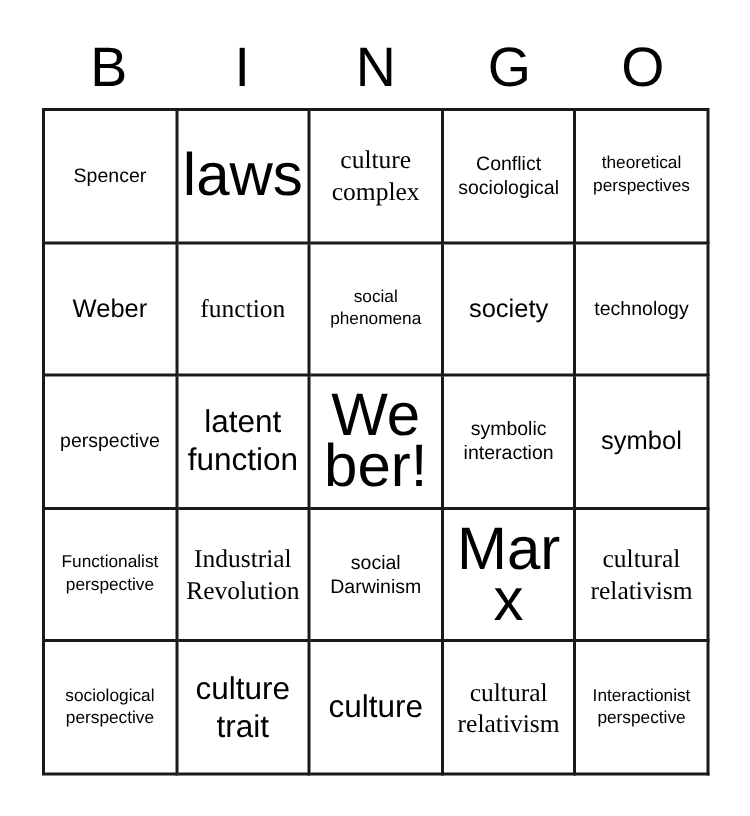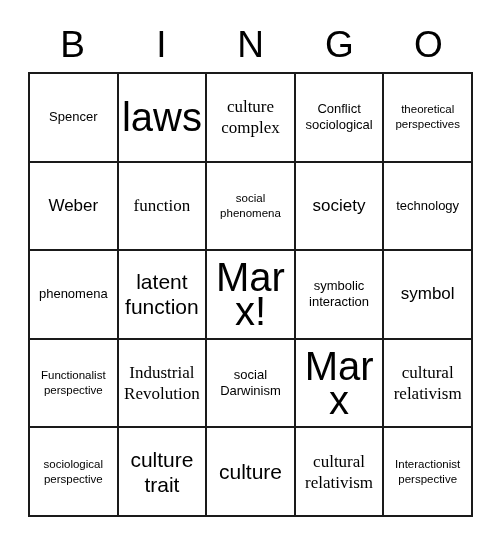--- a/index.html
+++ b/index.html
@@ -125,27 +125,27 @@
       <div class="cell sz-xl">
           <span class="cell-text">society</span>
         </div>
       <div class="cell sz-sm">
           <span class="cell-text">technology</span>
         </div>
     </div>
 
     <div class="grid-row">
       <div class="cell sz-sm">
-          <span class="cell-text">phenomena</span>
+          <span class="cell-text">perspective</span>
         </div>
       <div class="cell sz-lg">
           <span class="cell-text">latent function</span>
         </div>
       <div class="cell sz-xxl">
-          <span class="cell-text">Marx!</span>
+          <span class="cell-text">Weber!</span>
         </div>
       <div class="cell sz-sm">
           <span class="cell-text">symbolic interaction</span>
         </div>
       <div class="cell sz-xl">
           <span class="cell-text">symbol</span>
         </div>
     </div>
 
     <div class="grid-row">

